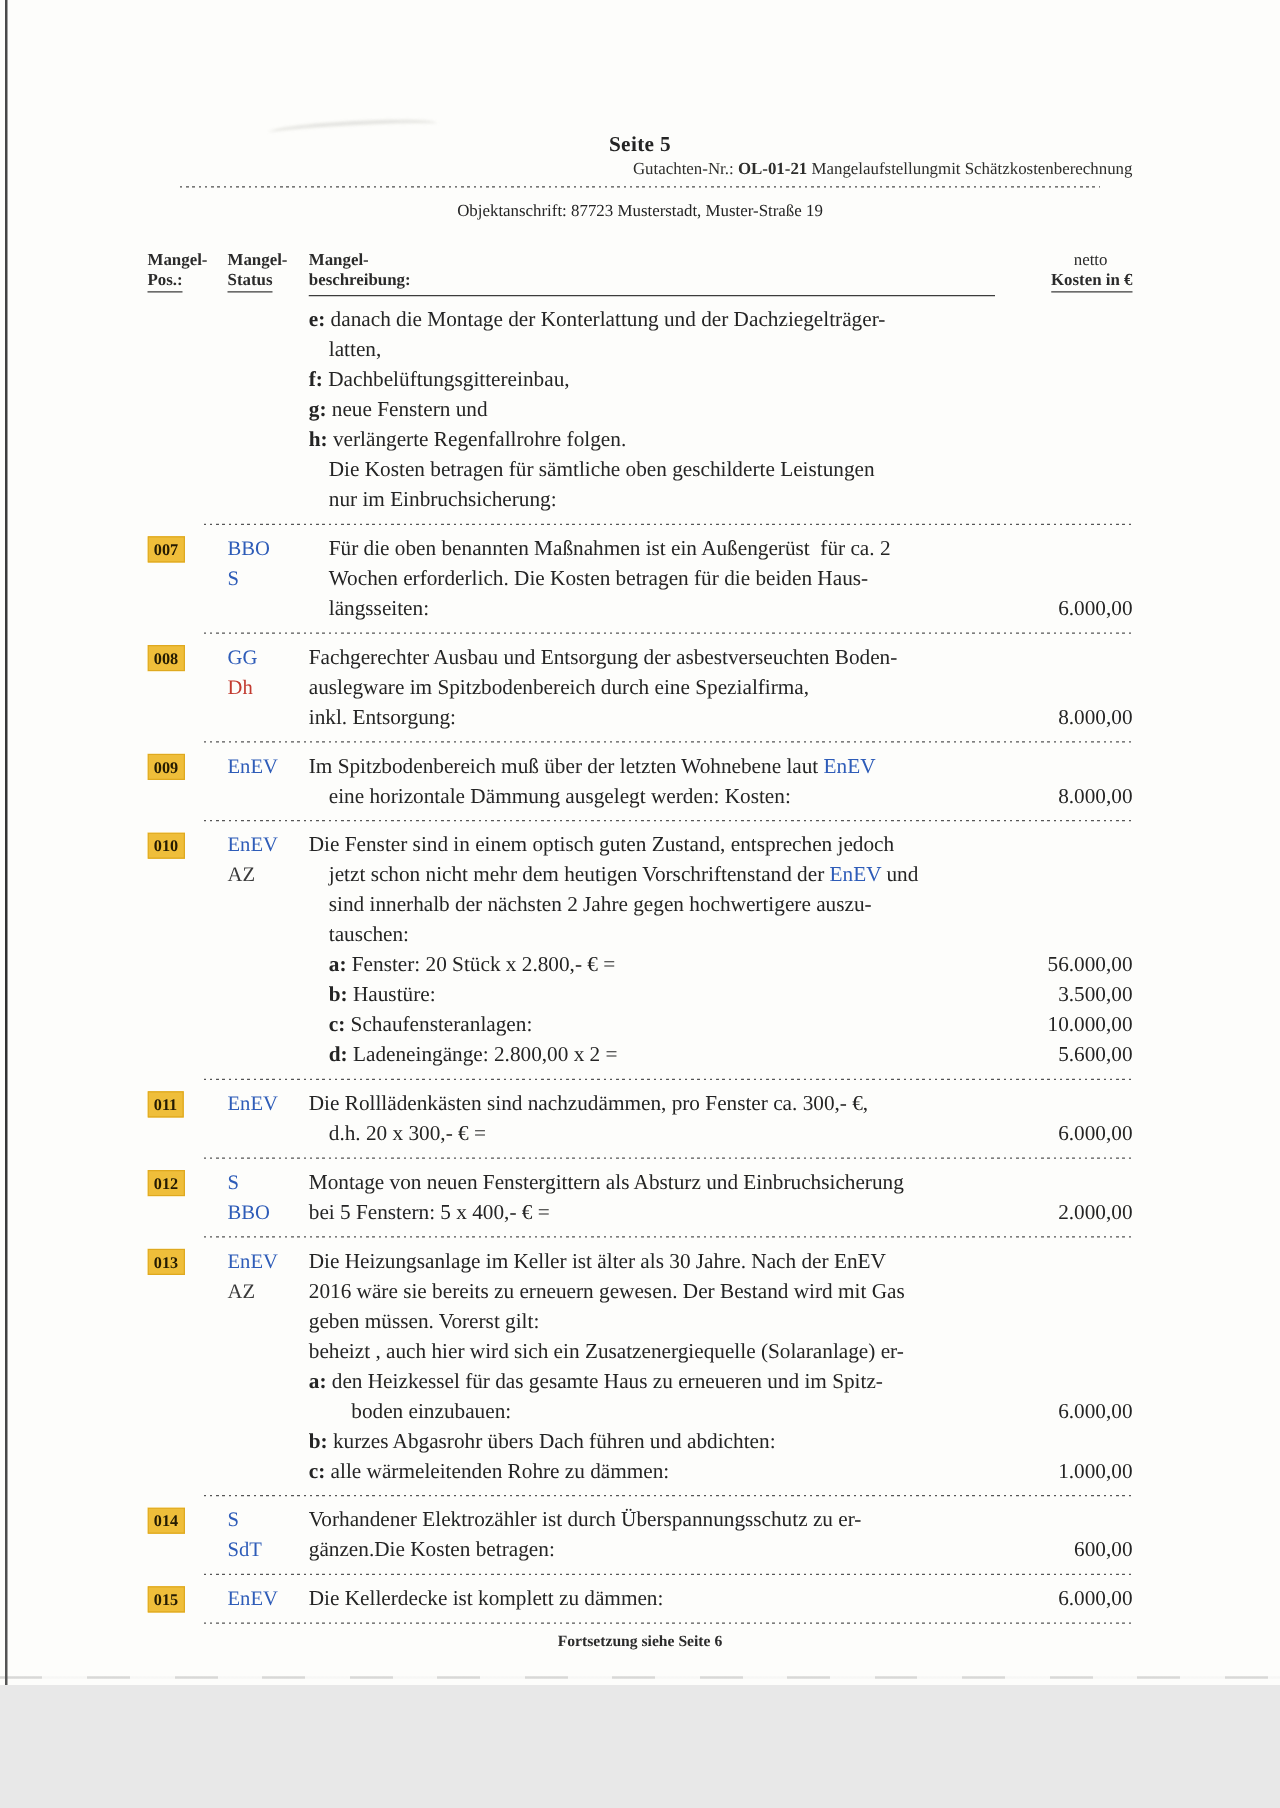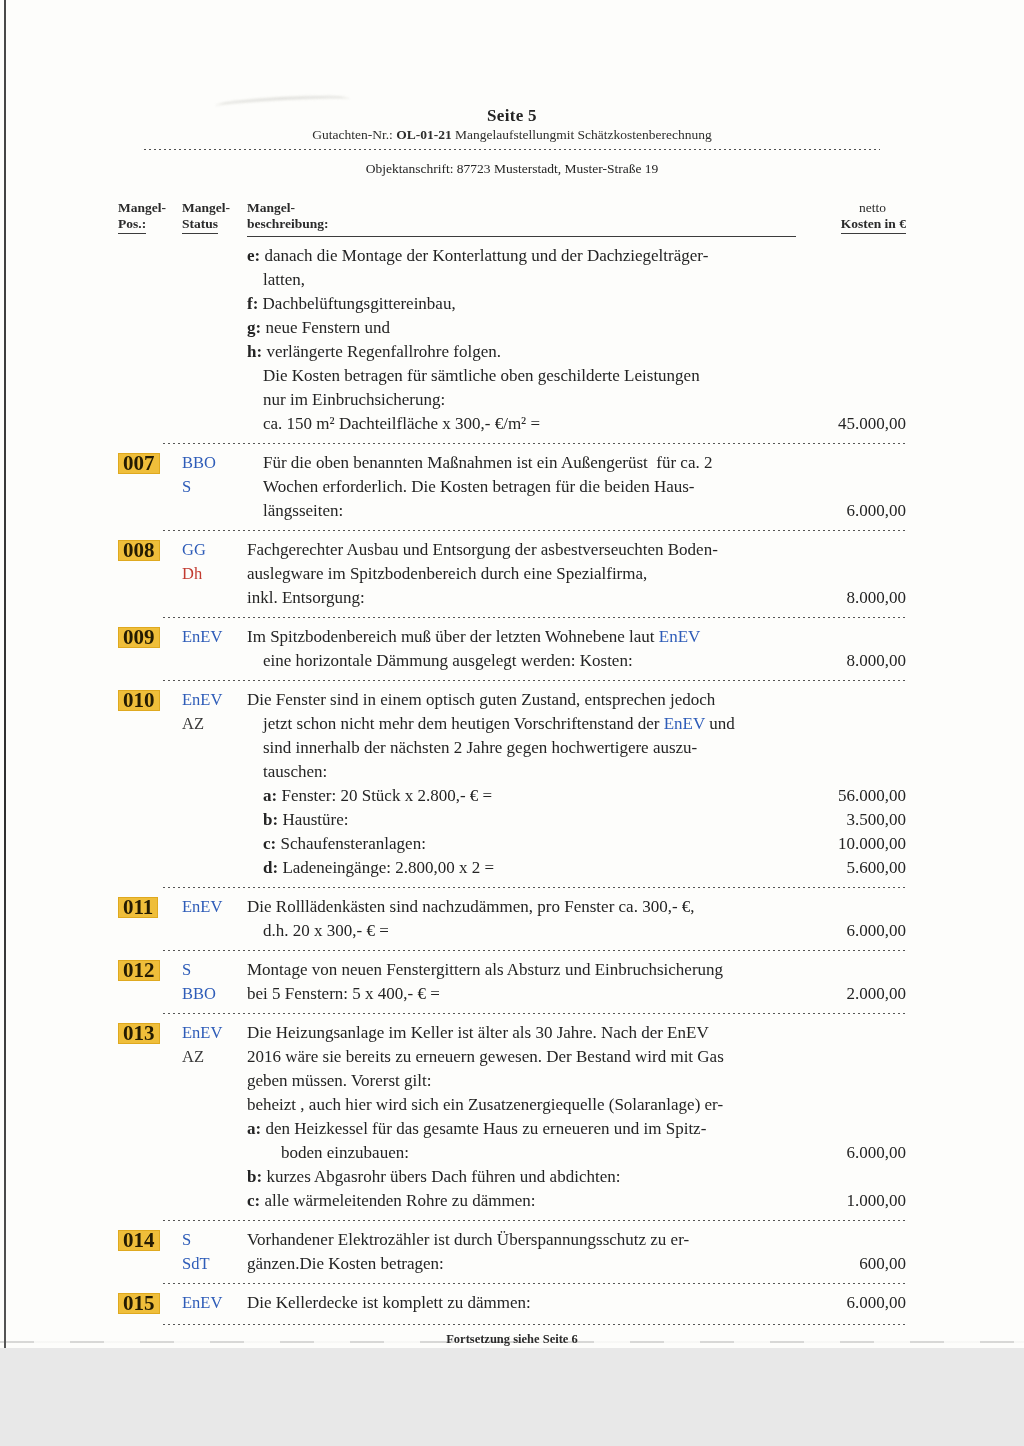--- a/index.html
+++ b/index.html
@@ -7,35 +7,35 @@
         font-family:"Liberation Serif","DejaVu Serif",serif;color:#242424}
   .edge-left{position:absolute;left:4px;top:0;width:2px;height:100%;
         background:linear-gradient(180deg,#4a4a4a,#2e2e2e 60%,#555)}
   .edge-bottom{position:absolute;left:0;bottom:5px;width:100%;height:2px;opacity:.45;
         background:repeating-linear-gradient(90deg,rgba(90,90,90,.5) 0 34px,rgba(170,170,170,.15) 34px 70px)}
   .smudge{position:absolute;left:215px;top:97px;width:135px;height:8px;
         border-top:3px solid rgba(128,126,112,.22);border-radius:50% ;
         transform:rotate(-3deg);filter:blur(1.2px)}
   .content{position:absolute;left:118px;top:106px;width:788px}
   .title{text-align:center;font-weight:bold;font-size:17px;line-height:20px;letter-spacing:.3px}
-  .subline{text-align:center;font-size:13.5px;line-height:18px;color:#2e2e2c}
+  .subline{text-align:right;font-size:13.5px;line-height:18px;color:#2e2e2c}
   .subline .bold{font-weight:bold}
   .dashline{height:1px;margin:5px auto 3px;width:736px;
         background:repeating-linear-gradient(90deg,#4e4e4e 0 2px,transparent 2px 5px)}
   .addr{text-align:center;font-weight:normal;font-size:13.5px;line-height:18px;margin-top:10px}
   .thead{display:grid;grid-template-columns:64px 65px 1fr 110px;margin-top:22px;
         font-size:13.5px;line-height:16px;font-weight:bold;color:#2b2b2b}
   .thead .u{display:inline-block;border-bottom:1px solid #3c3c3c;padding-bottom:1px}
   .thead .c3 .l2{border-bottom:1px solid #3c3c3c;padding-bottom:4px}
   .thead .c4{text-align:right}
   .thead .c4 .l1{padding-right:20px;font-weight:normal}
   .rows{margin-top:7px}
   .trow{display:grid;grid-template-columns:64px 65px 1fr;font-size:17px;line-height:24px}
   .pos-badge{display:inline-block;background:#efbe3a;box-shadow:inset 0 0 0 1px #dfa91f;
-        color:#241b02;font-weight:bold;font-size:21px;line-height:19px;padding:1px 5px;margin-top:2px}
+        color:#241b02;font-weight:bold;font-size:13px;line-height:19px;padding:1px 5px;margin-top:2px}
   .status-cell .st{font-size:16.5px}
   .st-blue{color:#2e5cb8}
   .st-red{color:#c23b30}
   .st-black{color:#3a3a3a}
   .line{display:flex}
   .txt{flex:1;white-space:pre-wrap}
   .ind1 .txt{padding-left:16px}
   .ind2 .txt{padding-left:34px}
   .seg-b{font-weight:bold}
   .seg-c{color:#2e5cb8}
@@ -114,24 +114,20 @@
               <span class="cost"></span>
             </div>
             <div class="line ind1">
               <span class="txt"><span class="seg-n">Die Kosten betragen für sämtliche oben geschilderte Leistungen</span></span>
               <span class="cost"></span>
             </div>
             <div class="line ind1">
               <span class="txt"><span class="seg-n">nur im Einbruchsicherung:</span></span>
               <span class="cost"></span>
             </div>
-            <div class="line ind1">
-              <span class="txt"><span class="seg-n">ca. 150 m² Dachteilfläche x 300,- €/m² =</span></span>
-              <span class="cost">45.000,00</span>
-            </div>
           </div>
         </div>
         <div class="sep"></div>
         <div class="trow">
           <div class="cell pos-cell"><span class="pos-badge">007</span></div>
           <div class="cell status-cell">
             <div class="st st-blue">BBO</div>
             <div class="st st-blue">S</div>
           </div>
           <div class="cell body-cell">

